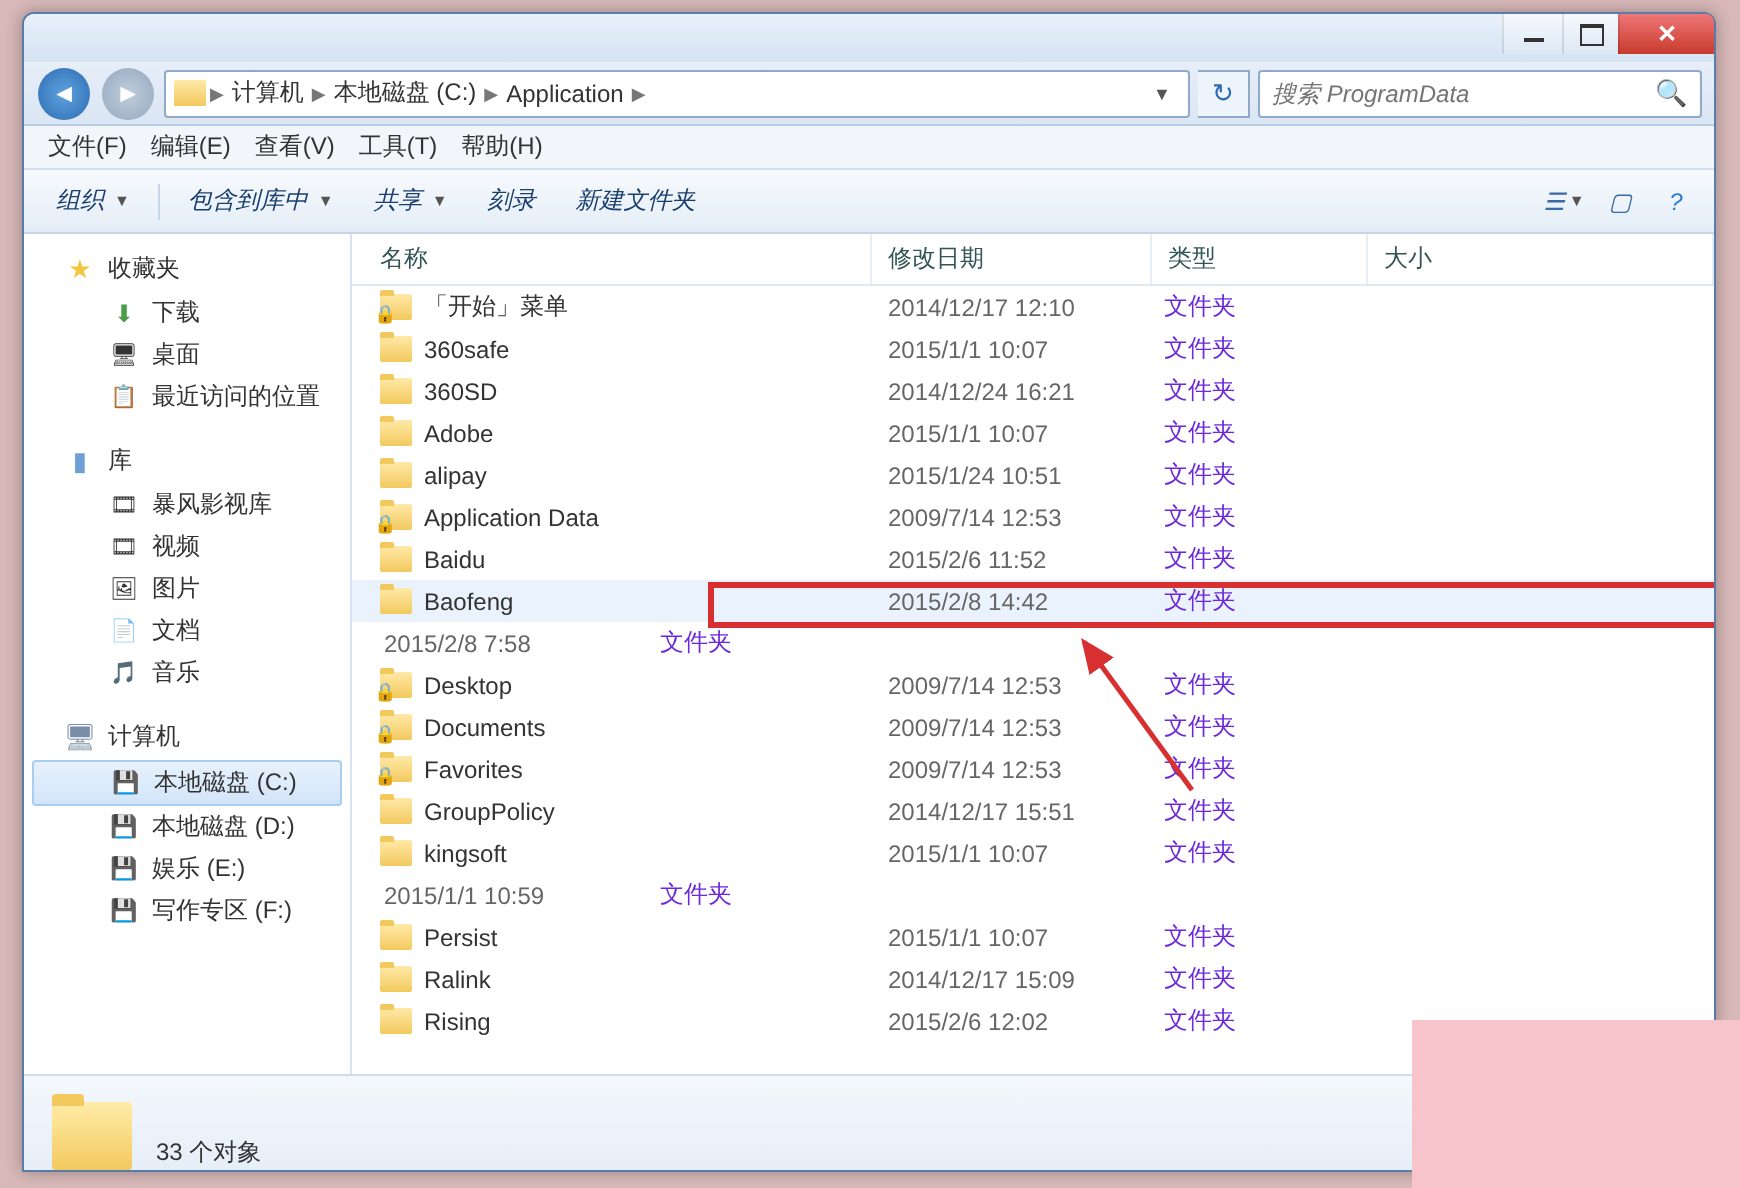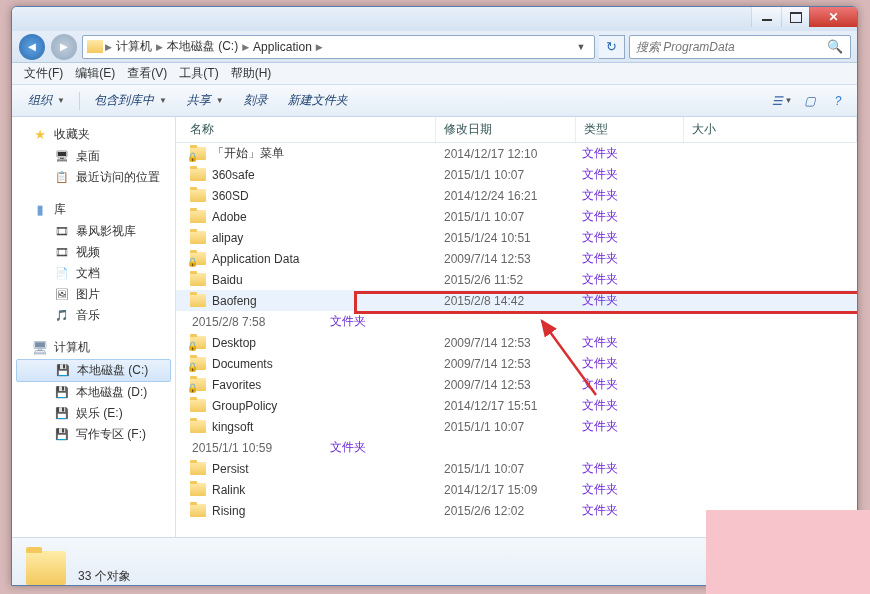--- a/index.html
+++ b/index.html
@@ -161,20 +161,24 @@
   <div class="body">
     <div class="sidebar">
 
       <div class="side-group">
         <div class="side-head">
           <span class="ic ic-fav">★</span>
           <span>收藏夹</span>
         </div>
         <div id="fav-items">
             <div class="side-item">
+              <span class="ic ic-dl"></span>
+              <span>下载</span>
+            </div>
+            <div class="side-item">
               <span class="ic ic-desk"></span>
               <span>桌面</span>
             </div>
             <div class="side-item">
               <span class="ic ic-recent"></span>
               <span>最近访问的位置</span>
             </div>
           </div>
       </div>
 
@@ -186,26 +190,26 @@
         <div id="lib-items">
             <div class="side-item">
               <span class="ic ic-vid"></span>
               <span>暴风影视库</span>
             </div>
             <div class="side-item">
               <span class="ic ic-vid"></span>
               <span>视频</span>
             </div>
             <div class="side-item">
+              <span class="ic ic-pic"></span>
+              <span>图片</span>
+            </div>
+            <div class="side-item">
               <span class="ic ic-doc"></span>
               <span>文档</span>
-            </div>
-            <div class="side-item">
-              <span class="ic ic-pic"></span>
-              <span>图片</span>
             </div>
             <div class="side-item">
               <span class="ic ic-mus"></span>
               <span>音乐</span>
             </div>
           </div>
       </div>
 
       <div class="side-group">
         <div class="side-head">

